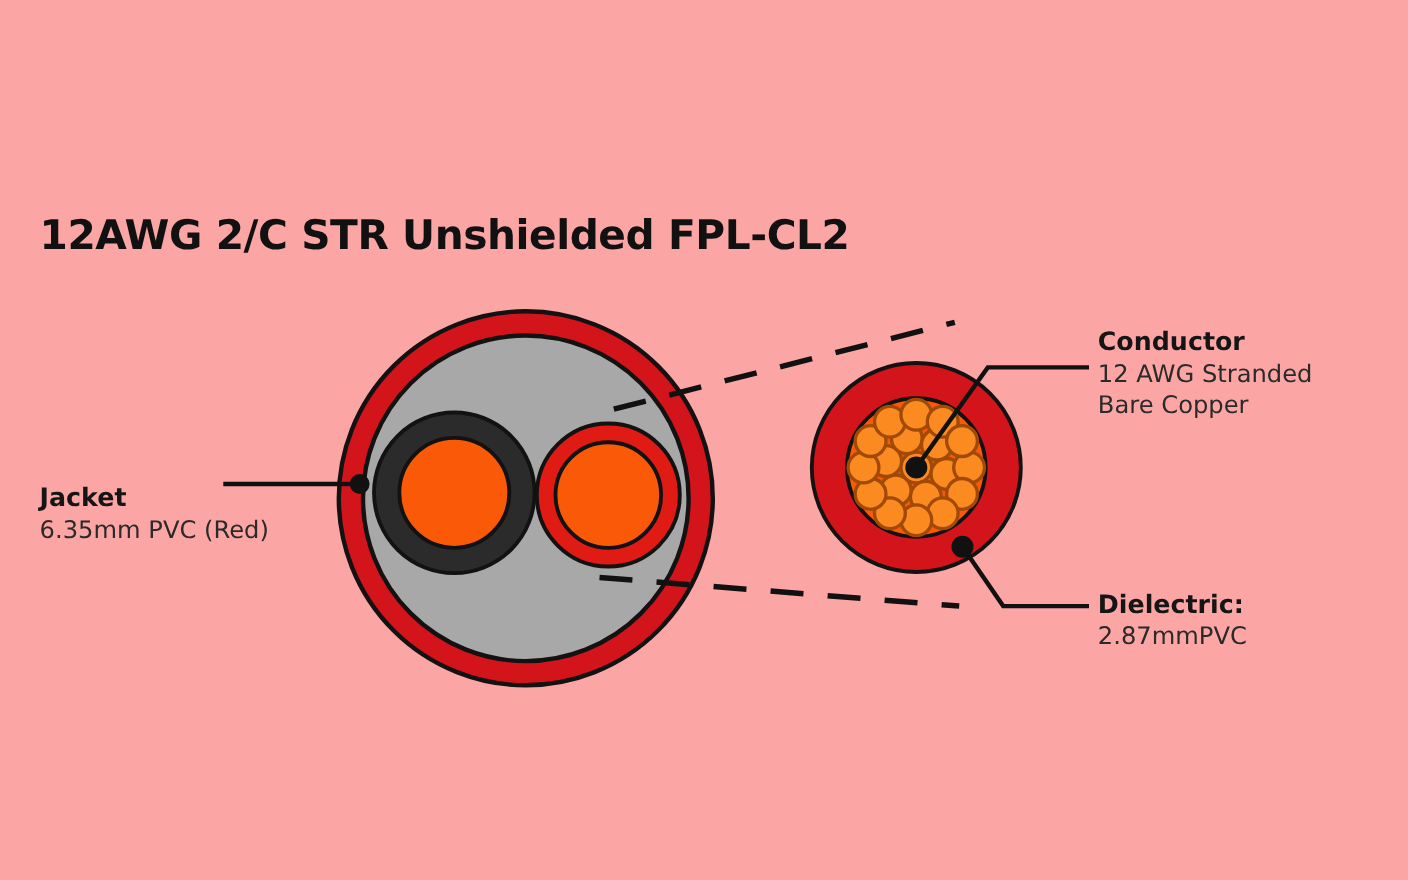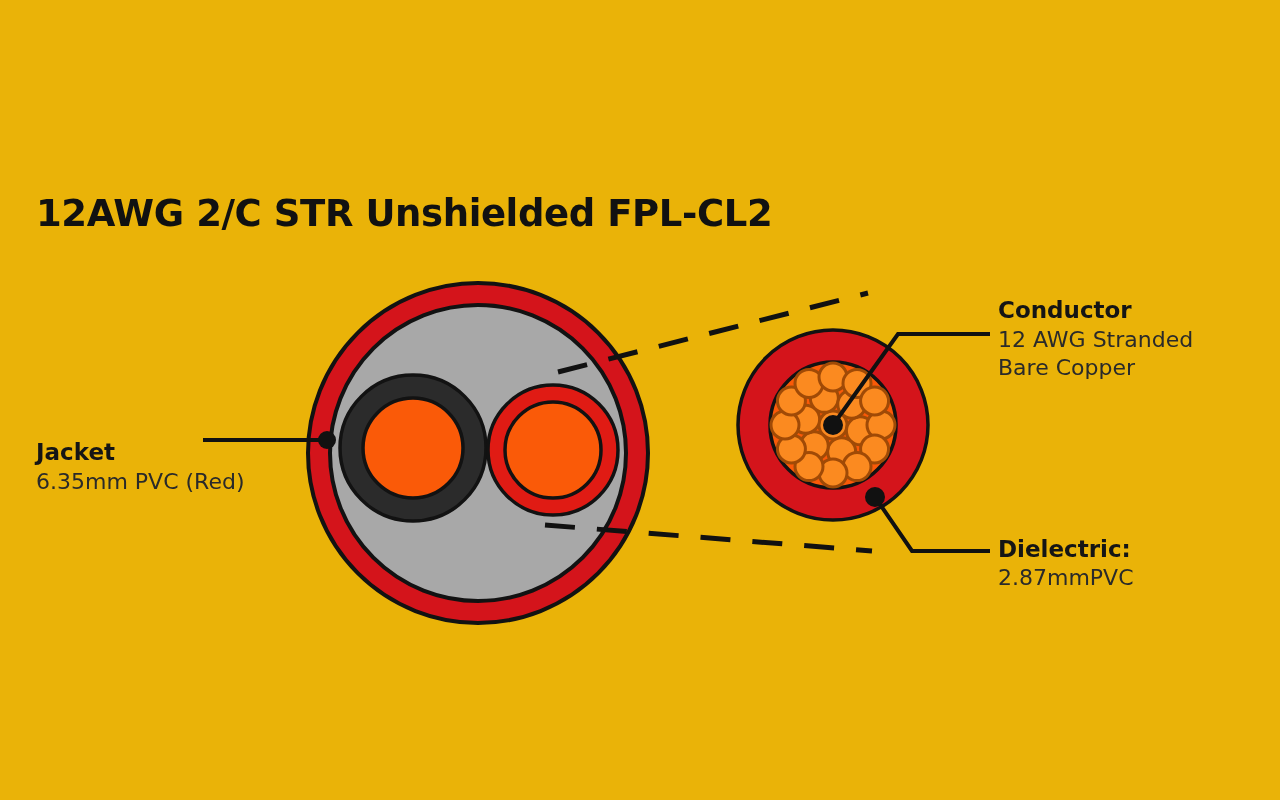--- a/index.html
+++ b/index.html
@@ -12,21 +12,21 @@
     width: 1280px;
     height: 800px;
     overflow: hidden;
     font-family: "DejaVu Sans", sans-serif;
     color: #1a1a1a;
   }
   #stage {
     position: relative;
     width: 1280px;
     height: 800px;
-    background: #eab308;
+    background: #fca5a5;
   }
   #diagram-svg {
     position: absolute;
     left: 0;
     top: 0;
     width: 1280px;
     height: 800px;
     display: block;
   }
   .title-text {

